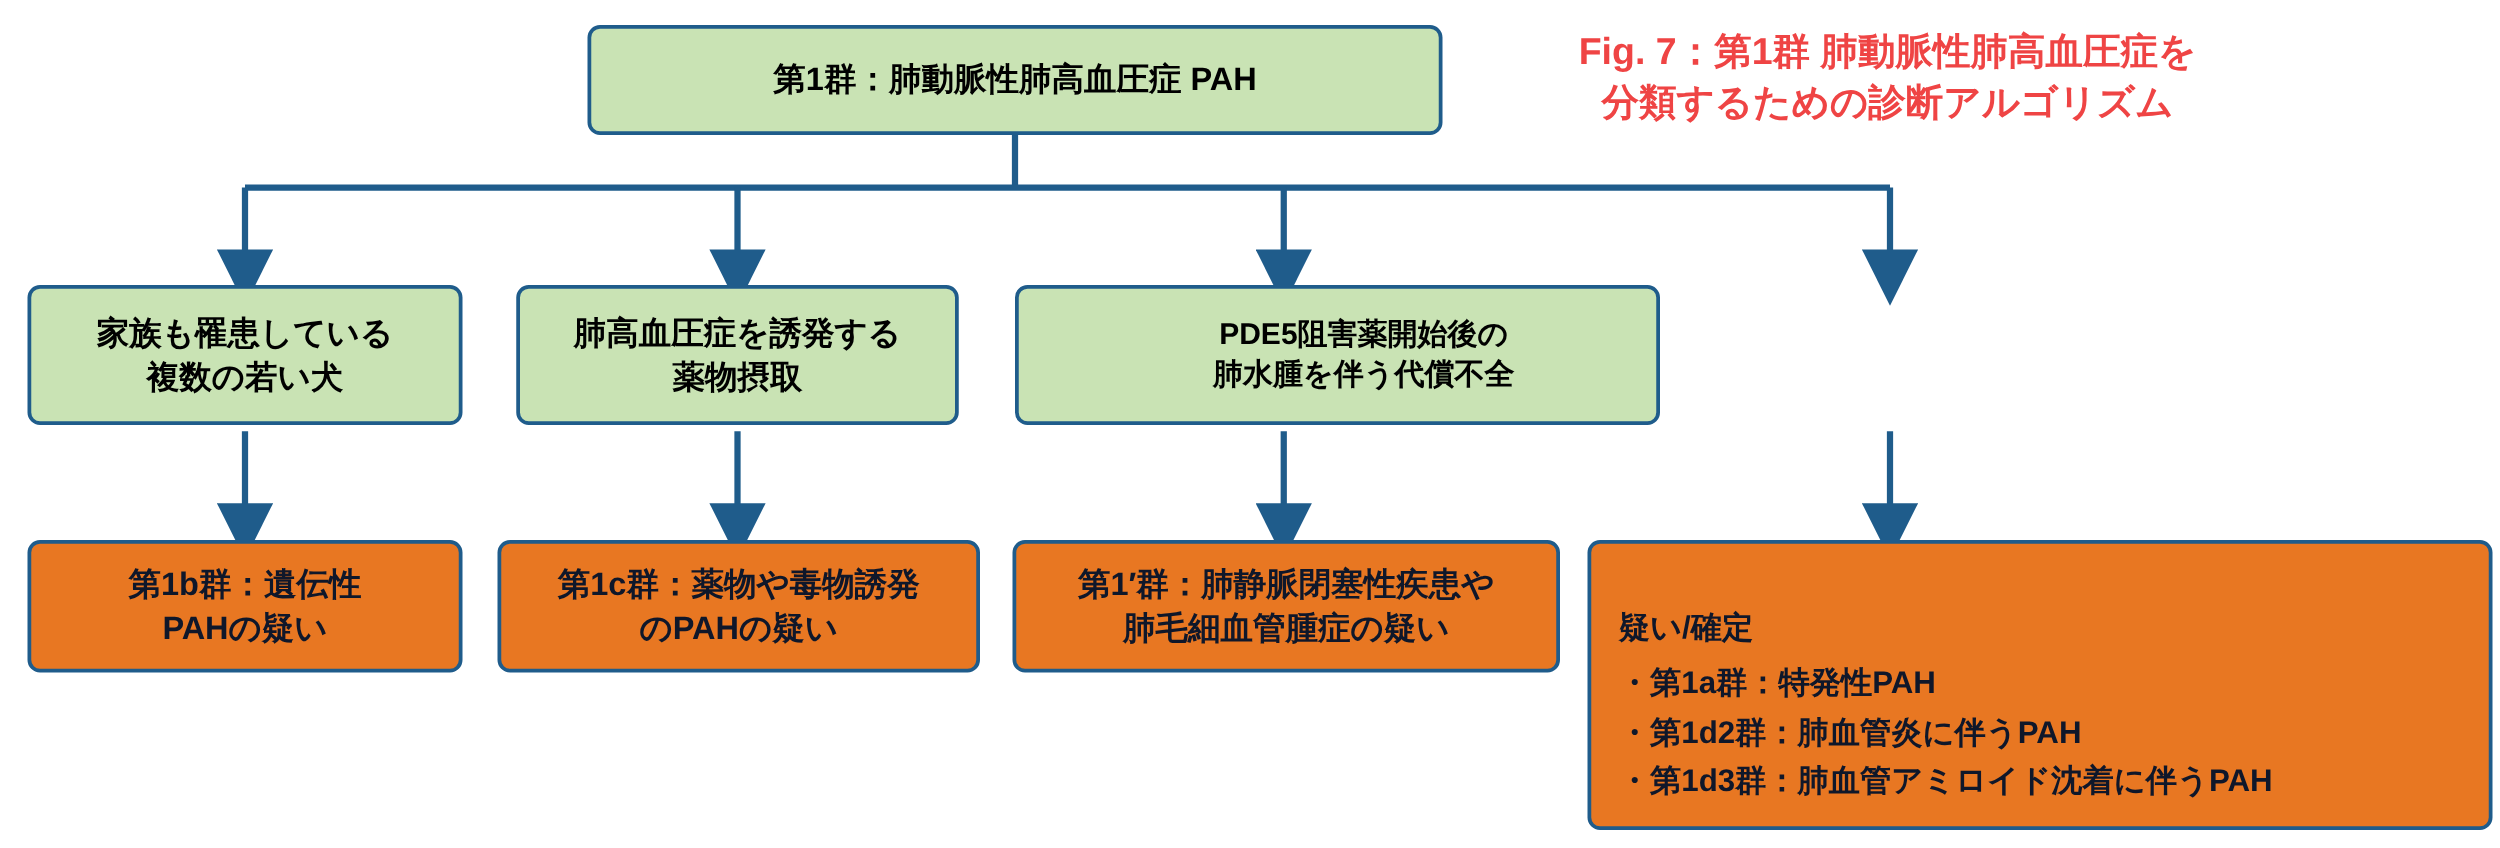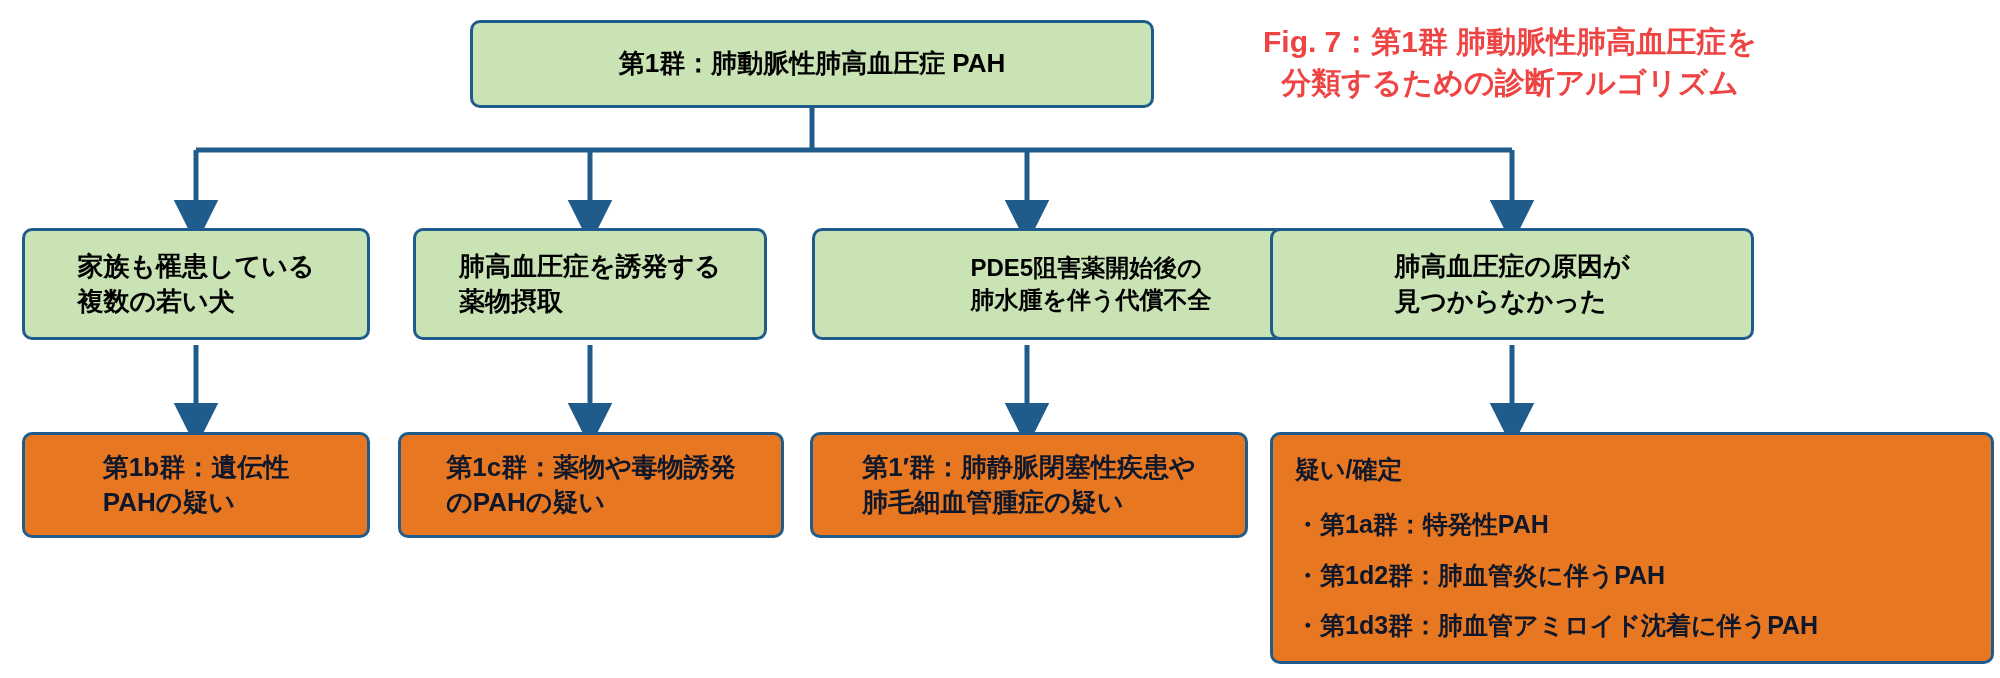--- a/index.html
+++ b/index.html
@@ -16,39 +16,40 @@
     height: 678px;
     background: #ffffff;
     overflow: hidden;
   }
   .node {
     position: absolute;
     box-sizing: border-box;
     display: flex;
     align-items: center;
     justify-content: center;
+    text-align: center;
     border: 3px solid #1F5C8B;
     border-radius: 10px;
     font-weight: bold;
     color: #000000;
     line-height: 1.35;
     white-space: pre-line;
   }
   .node.green {
     background: #C9E3B4;
     border-color: #1F5C8B;
     color: #000000;
   }
   .node.orange {
     background: #E87722;
     border-color: #1F5C8B;
     color: #0f172a;
   }
   .node.orange.left-align {
-    justify-content: space-between;
+    justify-content: flex-end;
     text-align: left;
     align-items: flex-start;
     padding: 18px 22px;
   }
   .title {
     position: absolute;
     color: #ef4444;
     font-weight: bold;
     line-height: 1.35;
     white-space: pre-line;
@@ -94,22 +95,20 @@
 分類するための診断アルゴリズム</div>
 
   <div class="node green" style="left:470px; top:20px; width:684px; height:88px; font-size:26px;">第1群：肺動脈性肺高血圧症 PAH</div>
 
   <div class="node green" style="left:413px; top:228px; width:354px; height:112px; font-size:26px;">肺高血圧症を誘発する
 薬物摂取</div>
   <div class="node green" style="left:22px; top:228px; width:348px; height:112px; font-size:26px;">家族も罹患している
 複数の若い犬</div>
   <div class="node green" style="left:812px; top:228px; width:516px; height:112px; font-size:24px;padding-left:42px;">PDE5阻害薬開始後の
 肺水腫を伴う代償不全</div>
-  <div class="node green" style="left:1270px; top:228px; width:484px; height:112px; font-size:26px;">肺高血圧症の原因が
-見つからなかった</div>
 
   <div class="node orange" style="left:22px; top:432px; width:348px; height:106px; font-size:26px;">第1b群：遺伝性
 PAHの疑い</div>
   <div class="node orange" style="left:398px; top:432px; width:386px; height:106px; font-size:26px;">第1c群：薬物や毒物誘発
 のPAHの疑い</div>
   <div class="node orange" style="left:810px; top:432px; width:438px; height:106px; font-size:26px;">第1′群：肺静脈閉塞性疾患や
 肺毛細血管腫症の疑い</div>
 
   <div class="node orange left-align" style="left:1270px; top:432px; width:724px; height:232px; font-size:25px; flex-direction:column;">
     <div style="margin-bottom:4px;">疑い/確定</div>

